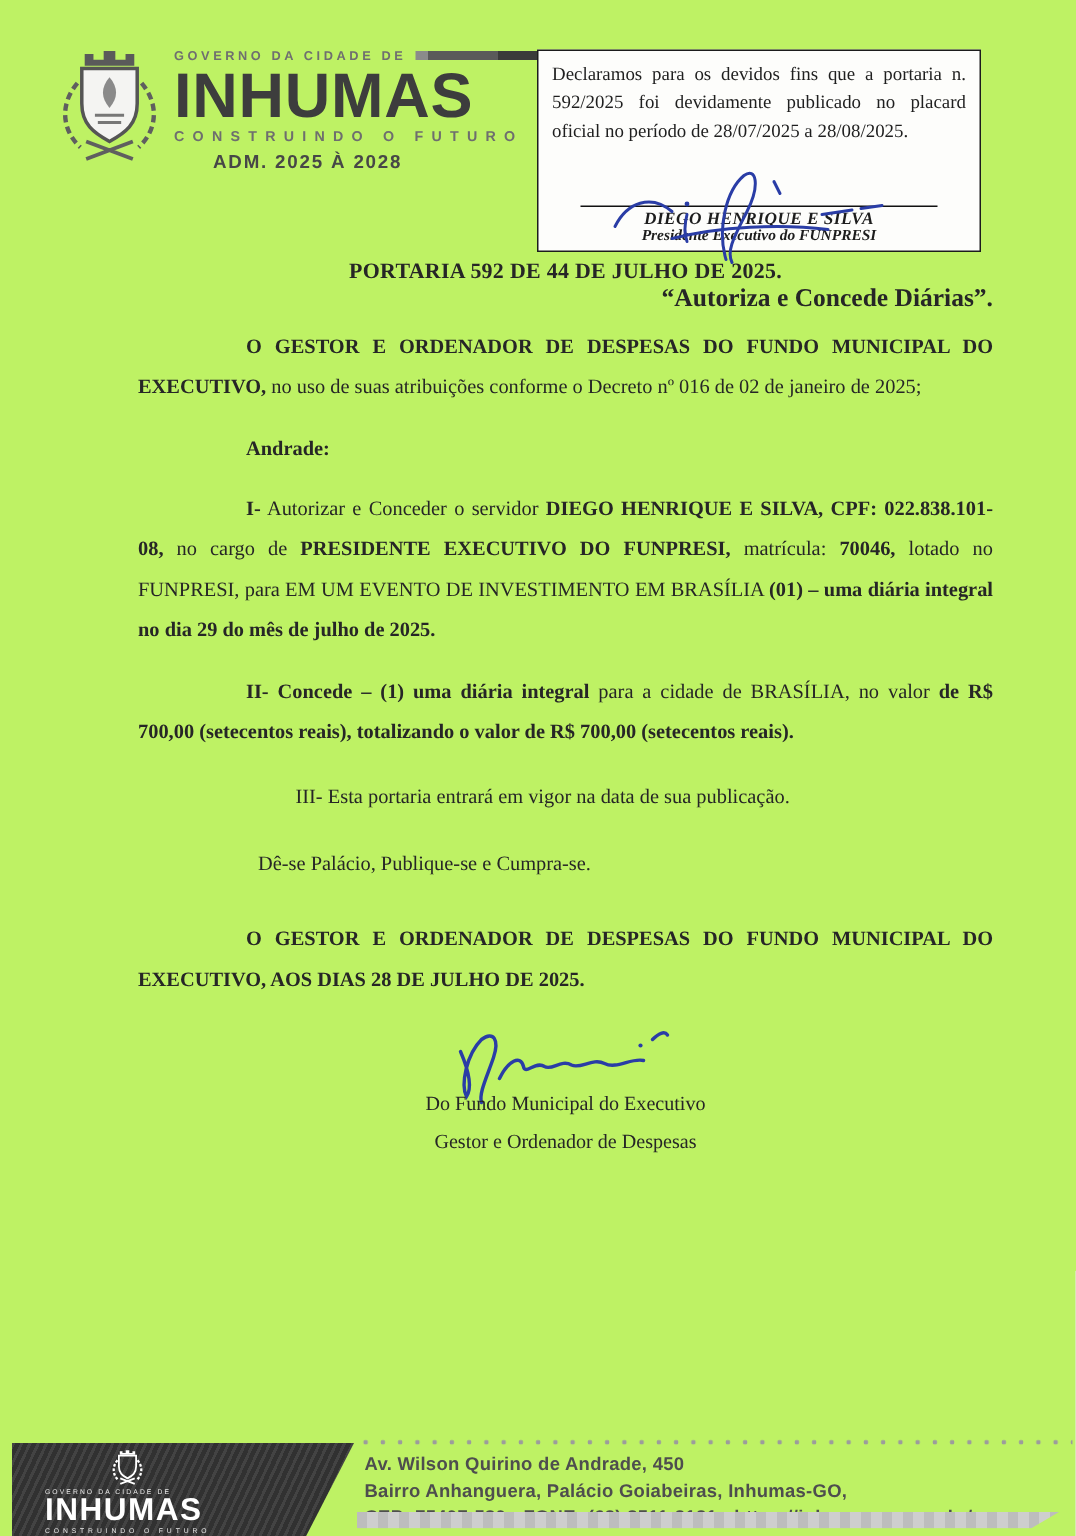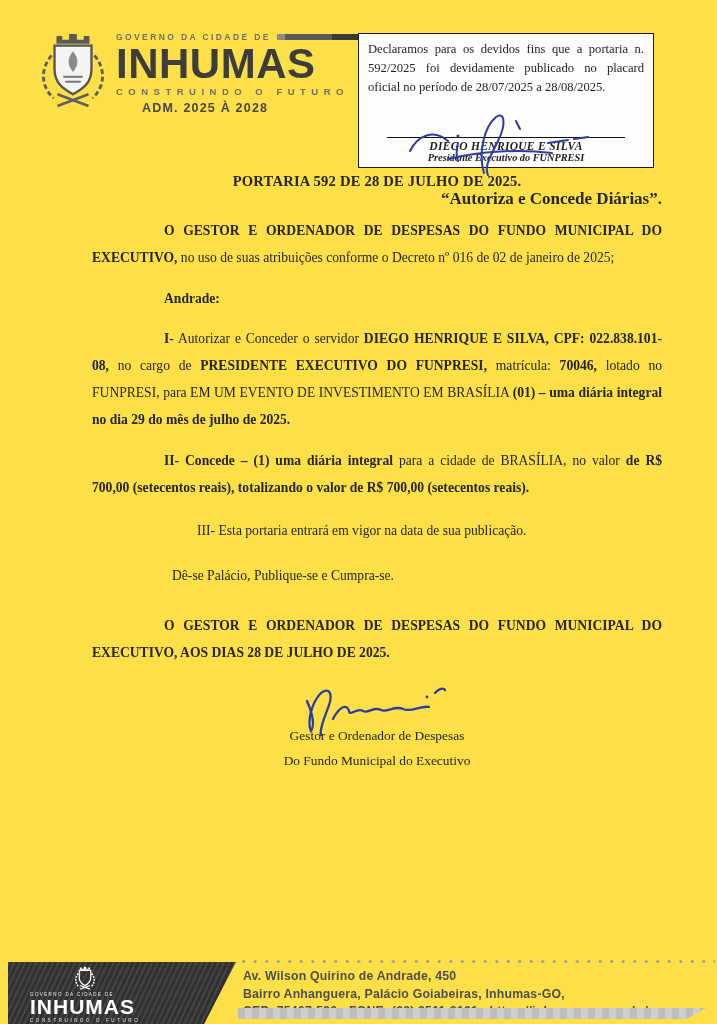--- a/index.html
+++ b/index.html
@@ -1,18 +1,18 @@
 <!DOCTYPE html>
 <html><head>
 <meta charset="utf-8">
 <style>
   html,body{margin:0;padding:0;background:#e8e8e8;}
   .page{
     position:relative;width:717px;height:1024px;margin:0 auto;
-    background:#fde047;overflow:hidden;
+    background:#bef264;overflow:hidden;
     font-family:"Liberation Serif","DejaVu Serif",serif;color:#262626;
   }
   
   .hdr{position:absolute;top:28px;left:38px;display:flex;gap:8px;}
   .crest{flex:0 0 auto;}
   .hdr-text{padding-top:4px;font-family:"Liberation Sans","DejaVu Sans",sans-serif;}
   .kicker-row{display:flex;align-items:center;gap:6px;height:10px;}
   .kicker{font-size:8.5px;letter-spacing:2.4px;color:#6f6f6f;font-weight:bold;white-space:nowrap;}
   .kicker-bar{display:inline-block;width:100px;height:6px;
     background:linear-gradient(90deg,#8b8b8b 0 8%,#5a5a5a 8% 55%,#3a3a3a 55% 100%);}
@@ -117,21 +117,21 @@
         <path d="M120 10 l4 8"></path>
         <path d="M152 32 l20 -3 M178 28 l14 -2"></path>
       </svg>
       <hr class="decl-line">
       <div class="decl-name">DIEGO HENRIQUE E SILVA</div>
       <div class="decl-role">Presidente Executivo do FUNPRESI</div>
     </div>
   </div>
 
   <div class="docbody">
-    <div class="title">PORTARIA 592 DE 28 DE JULHO DE 2025.</div>
+    <div class="title">PORTARIA 592 DE 44 DE JULHO DE 2025.</div>
     <div class="subtitle">“Autoriza e Concede Diárias”.</div>
 
     <p class="para opening"><span style="font-weight: bold;">O GESTOR E ORDENADOR DE DESPESAS DO FUNDO MUNICIPAL DO EXECUTIVO,</span><span> no uso de suas atribuições conforme o Decreto nº 016 de 02 de janeiro de 2025;</span></p>
 
     <p class="resolve">Andrade:</p>
 
     <p class="para item1"><span style="font-weight: bold;">I-</span><span> Autorizar e Conceder o servidor </span><span style="font-weight: bold;">DIEGO HENRIQUE E SILVA, CPF: 022.838.101-08,</span><span> no cargo de </span><span style="font-weight: bold;">PRESIDENTE EXECUTIVO DO FUNPRESI,</span><span> matrícula: </span><span style="font-weight: bold;">70046,</span><span> lotado no FUNPRESI, para EM UM EVENTO DE INVESTIMENTO EM BRASÍLIA </span><span style="font-weight: bold;">(01) – uma diária integral no dia 29 do mês de julho de 2025.</span></p>
     <p class="para item2"><span style="font-weight: bold;">II- Concede – (1) uma diária integral</span><span> para a cidade de BRASÍLIA, no valor </span><span style="font-weight: bold;">de R$ 700,00 (setecentos reais), totalizando o valor de R$ 700,00 (setecentos reais).</span></p>
     <p class="para item3"><span style="font-weight: normal; margin-left: 25px;">III-</span><span> Esta portaria entrará em vigor na data de sua publicação.</span></p>
 
@@ -139,22 +139,22 @@
 
     <p class="para closing"><span style="font-weight: bold;">O GESTOR E ORDENADOR DE DESPESAS DO FUNDO MUNICIPAL DO EXECUTIVO, AOS DIAS 28 DE JULHO DE 2025.</span></p>
 
     <div class="sigblock">
       <svg class="sig-scribble" width="200" height="62" viewBox="0 0 200 62" fill="none" stroke="#2a3da6" stroke-width="2.3" stroke-linecap="round">
         <path d="M30 22 C36 36 38 46 34 52 C30 44 34 24 44 14 C52 8 56 14 52 26 C48 38 42 50 44 56"></path>
         <path d="M56 40 C62 28 70 24 72 32 C73 38 80 28 86 32 C91 35 97 27 104 31 C110 34 118 26 126 30 C134 34 144 26 152 28"></path>
         <path d="M158 14 C162 10 166 8 168 11"></path>
         <circle cx="150" cy="18" r="1.4" fill="#2a3da6" stroke="none"></circle>
       </svg>
+      <div class="sig-role">Do Fundo Municipal do Executivo</div>
       <div class="sig-role">Gestor e Ordenador de Despesas</div>
-      <div class="sig-role">Do Fundo Municipal do Executivo</div>
     </div>
   </div>
 
   <div class="footer">
     <div class="dots"></div>
 
     <div class="f-block">
       <div class="f-block-inner">
         <svg class="f-crest" width="26" height="26" viewBox="0 0 72 86" fill="none" stroke="#ffffff">
           <path d="M19 16 v-8 h6 v4 h7 v-6 h8 v6 h7 v-4 h6 v8 z" fill="#ffffff" stroke="none"></path>

